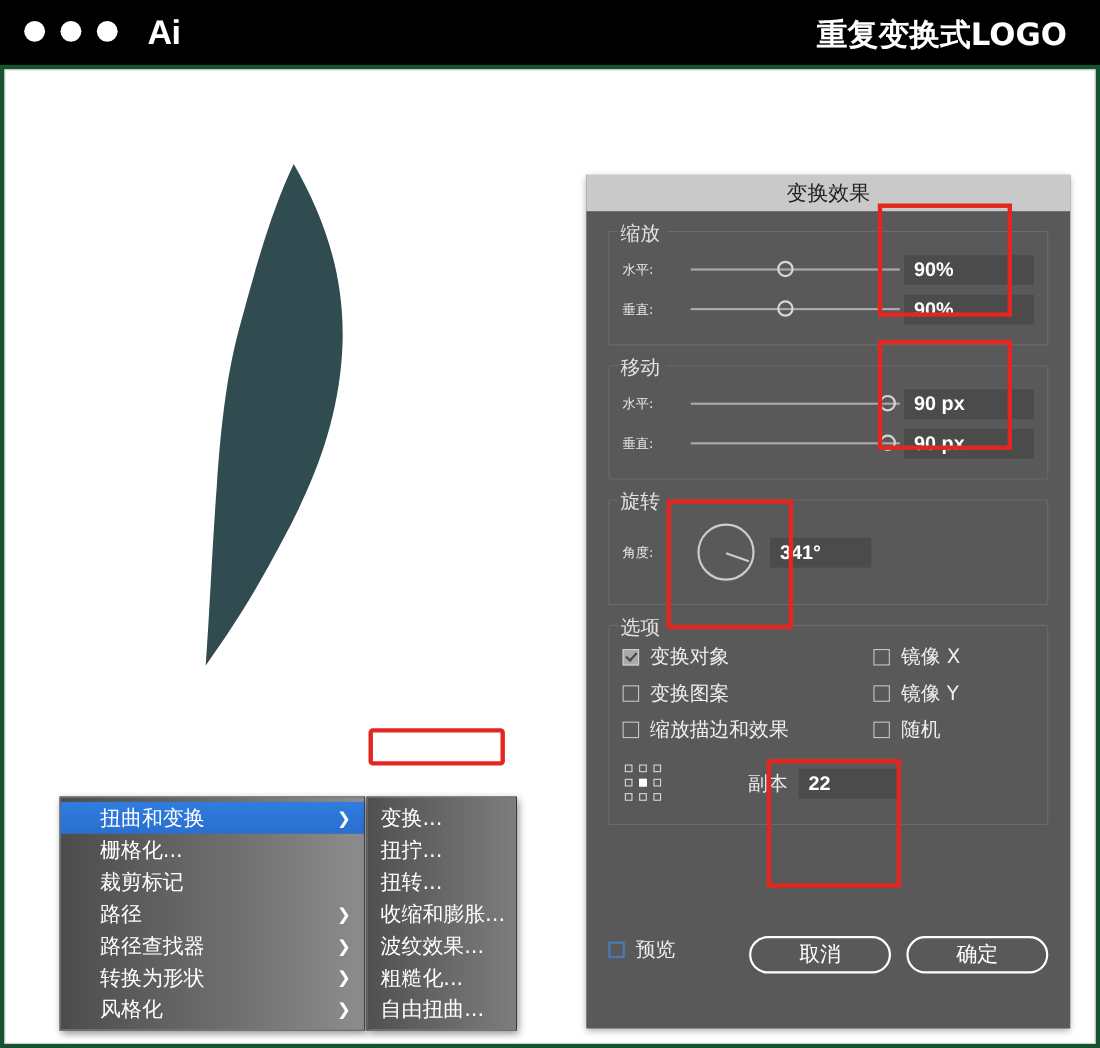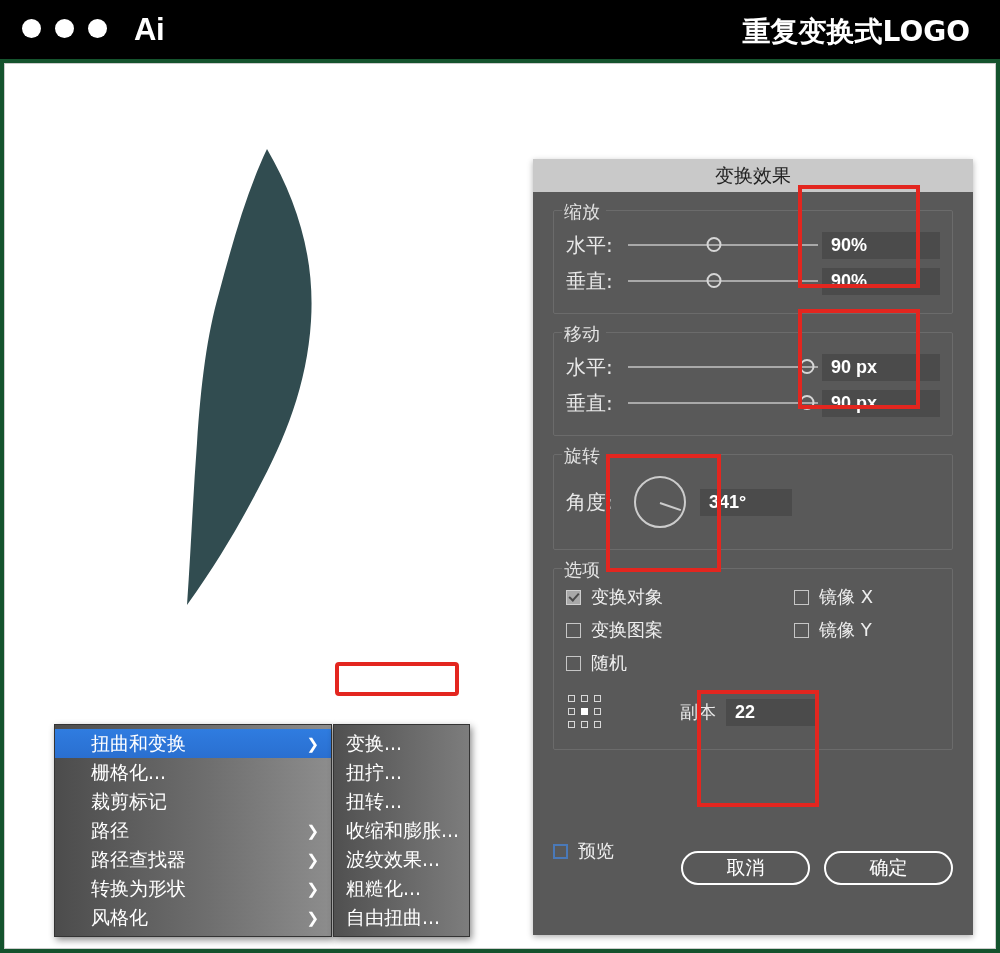--- a/index.html
+++ b/index.html
@@ -183,21 +183,21 @@
     font-family: "DejaVu Sans", "Liberation Sans", sans-serif;
   }
 
   .field-row {
     display: flex;
     align-items: center;
     height: 36px;
   }
   .field-label {
     color: #e8e8e8;
-    font-size: 20px;
+    font-size: 12px;
     width: 62px;
     flex: 0 0 62px;
     font-family: "DejaVu Sans", "Liberation Sans", sans-serif;
   }
   .slider {
     position: relative;
     flex: 1 1 auto;
     height: 18px;
     margin-right: 4px;
   }
@@ -334,21 +334,20 @@
     border: 2px solid #ffffff;
     border-radius: 17px;
     background: transparent;
     color: #ffffff;
     font-size: 19px;
     display: flex;
     align-items: center;
     justify-content: center;
     box-sizing: border-box;
     font-family: "DejaVu Sans", "Liberation Sans", sans-serif;
-    margin-top: 12px;
   }
   #btn-cancel { width: 129px; margin-left: auto; margin-right: 14px; }
   #btn-ok { width: 129px; }
 
   
   .redbox {
     position: absolute;
     border: 4px solid #e3261f;
     box-sizing: border-box;
     pointer-events: none;
@@ -511,20 +510,24 @@
 
             <div class="opt">
               <span class="cb"></span>
               <span>变换图案</span>
             </div>
             <div class="opt">
               <span class="cb"></span>
               <span>镜像 Y</span>
             </div>
 
+            <div class="opt">
+              <span class="cb"></span>
+              <span>缩放描边和效果</span>
+            </div>
             <div class="opt">
               <span class="cb"></span>
               <span>随机</span>
             </div>
           </div>
 
           <div class="anchor-row">
             <span class="anchor-grid">
               <span class="anchor-cell" style="left:0;top:0"></span>
               <span class="anchor-cell" style="left:13px;top:0"></span>

